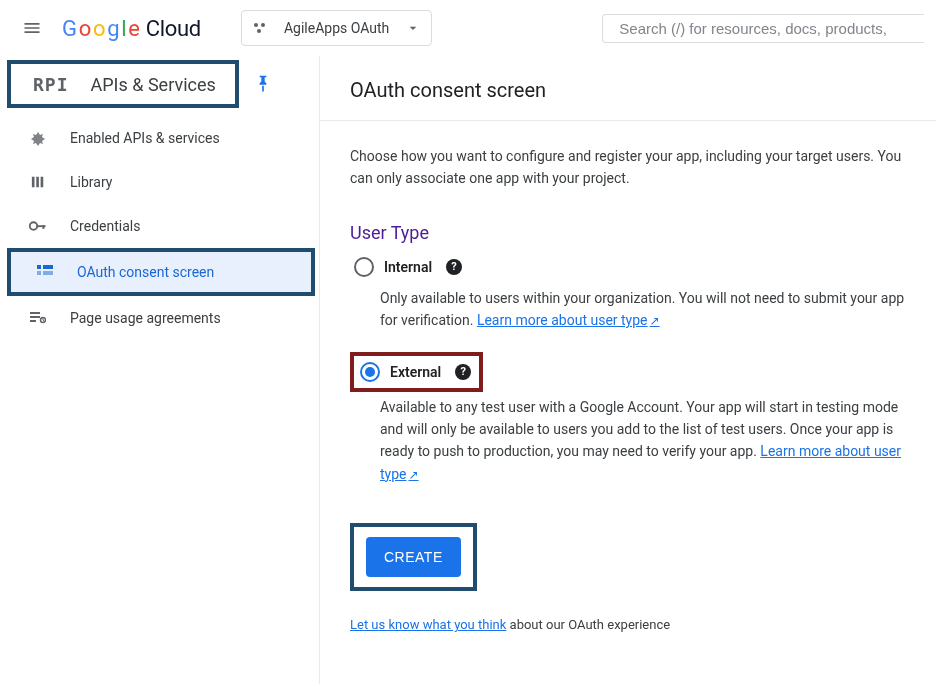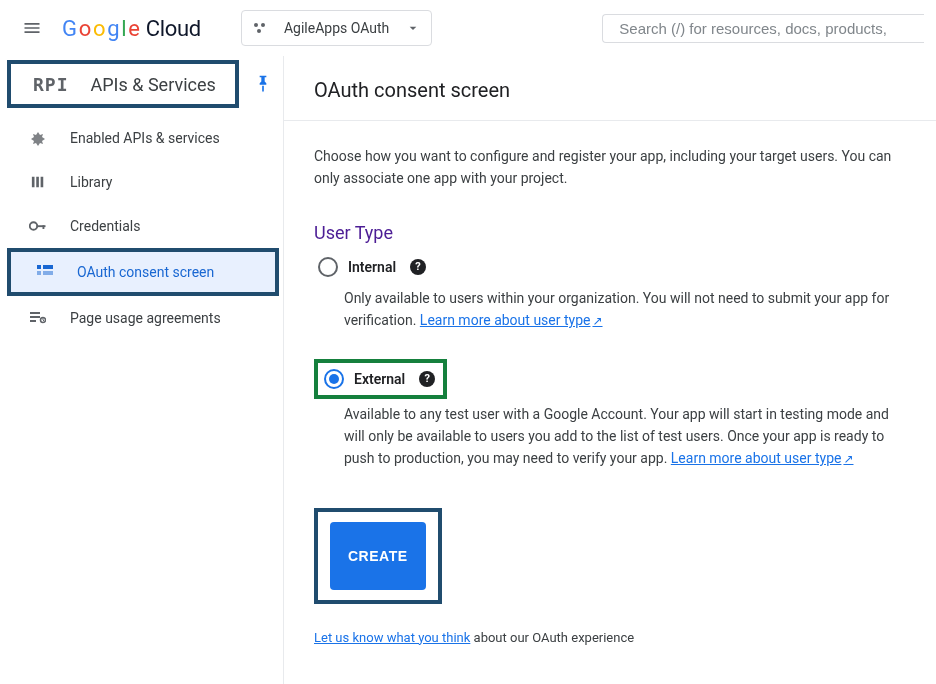--- a/index.html
+++ b/index.html
@@ -62,21 +62,21 @@
     border-right: none;
     padding:0 16px;
     font-size:15px;
     color:#5f6368;
     outline:none;
   }
   .search-box input::placeholder { color:#80868b; }
 
   .body-row { display:flex; height: calc(684px - 56px); }
   .sidebar {
-    width: 284px;
+    width: 320px;
     border-right: 1px solid #e8eaed;
     padding-top: 2px;
   }
   .sidebar-header {
     display:flex; align-items:center;
     height: 48px;
     padding: 0 18px 0 22px;
     gap: 22px;
     font-size: 18px;
     color:#3c4043;
@@ -162,36 +162,36 @@
   .radio-desc {
     padding: 4px 0 16px 30px;
     font-size:14px; line-height:1.6; color:#3c4043;
   }
   .radio-desc a, a.inline-link {
     color:#1a73e8; text-decoration:underline; cursor:pointer;
   }
   .ext-icon { color:#1a73e8; font-size:12px; margin-left:2px; }
 
   .hl-box {
-    border:4px solid #15803d;
+    border:4px solid #7f1d1d;
     display:inline-flex;
     align-items:center;
     padding: 6px 8px 6px 6px;
-    margin-top: 11px;
+    margin-top: 4px;
   }
 
   .create-wrap {
     border:4px solid #204c6e;
     display:inline-block;
     padding: 10px 12px;
     margin-top: 22px;
   }
   .create-btn {
     background:#1a73e8;color:#fff;border:none;border-radius:4px;
-    padding: 26px 18px; font-size:14px; font-weight:700; letter-spacing:0.5px;
+    padding: 12px 18px; font-size:14px; font-weight:400; letter-spacing:0.5px;
     cursor:pointer;
   }
   .feedback {
     margin-top: 26px;
     font-size:13px;
     color:#3c4043;
   }
   .feedback a { color:#1a73e8; text-decoration: underline; }
 </style>
 </head>

